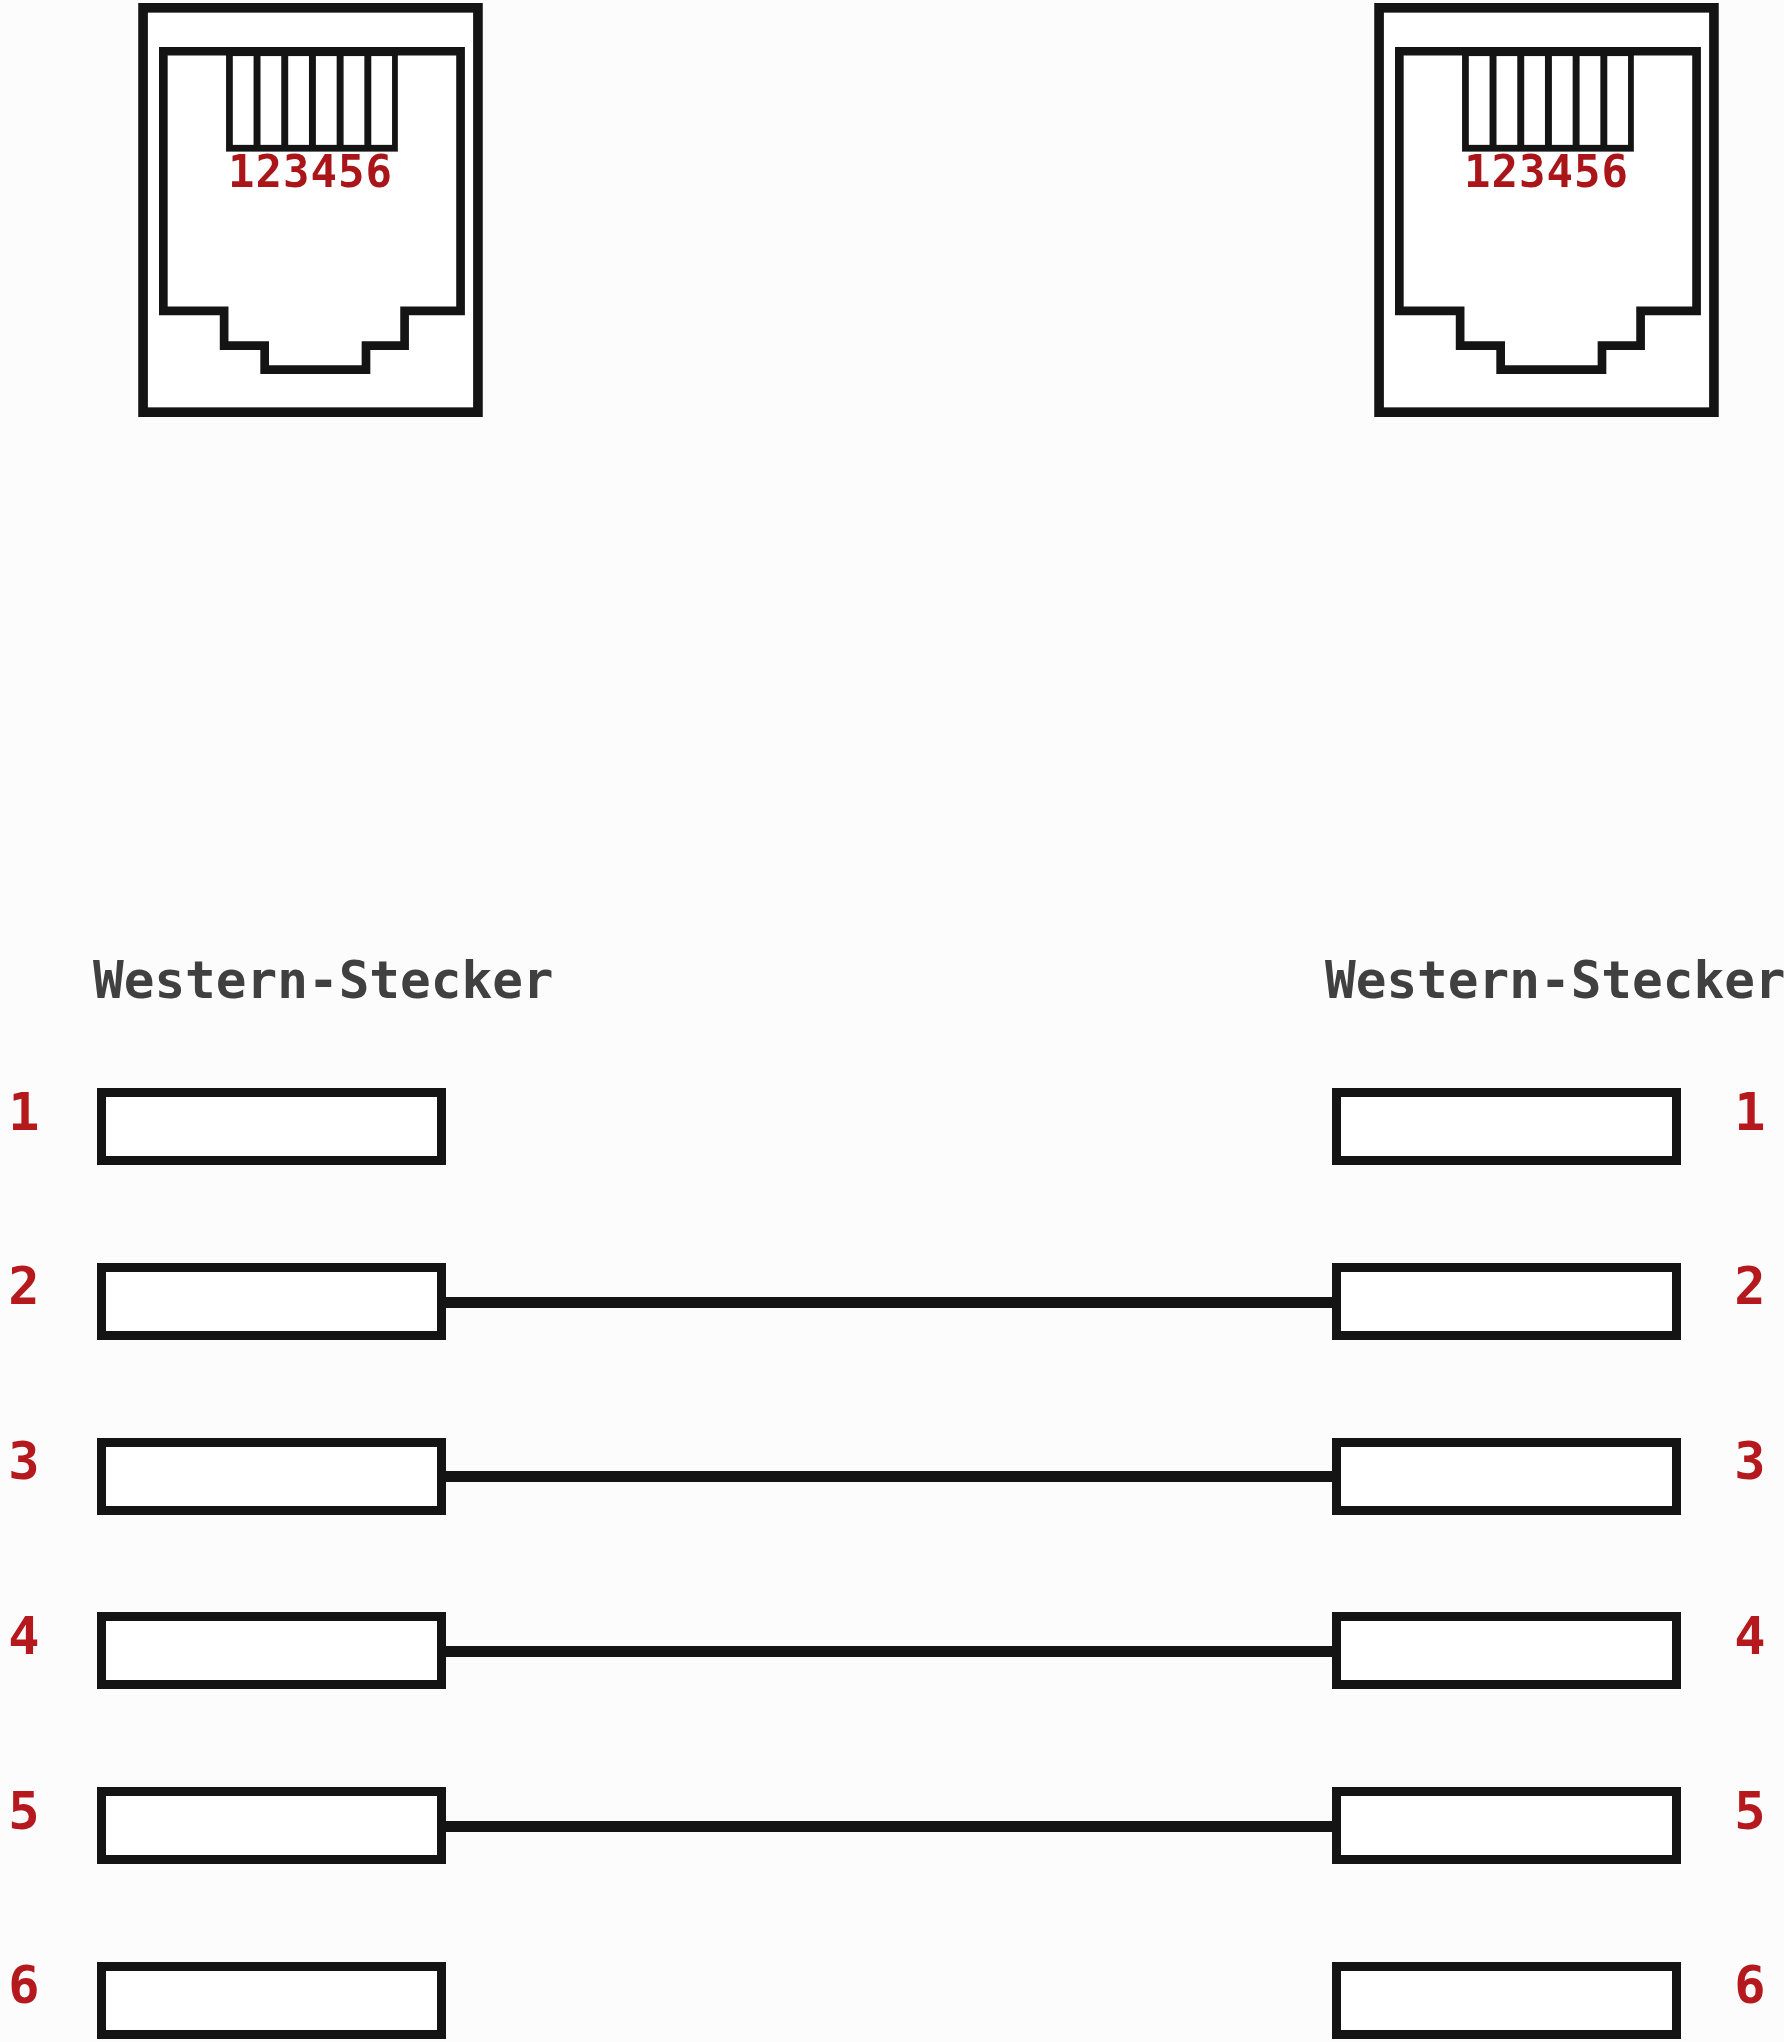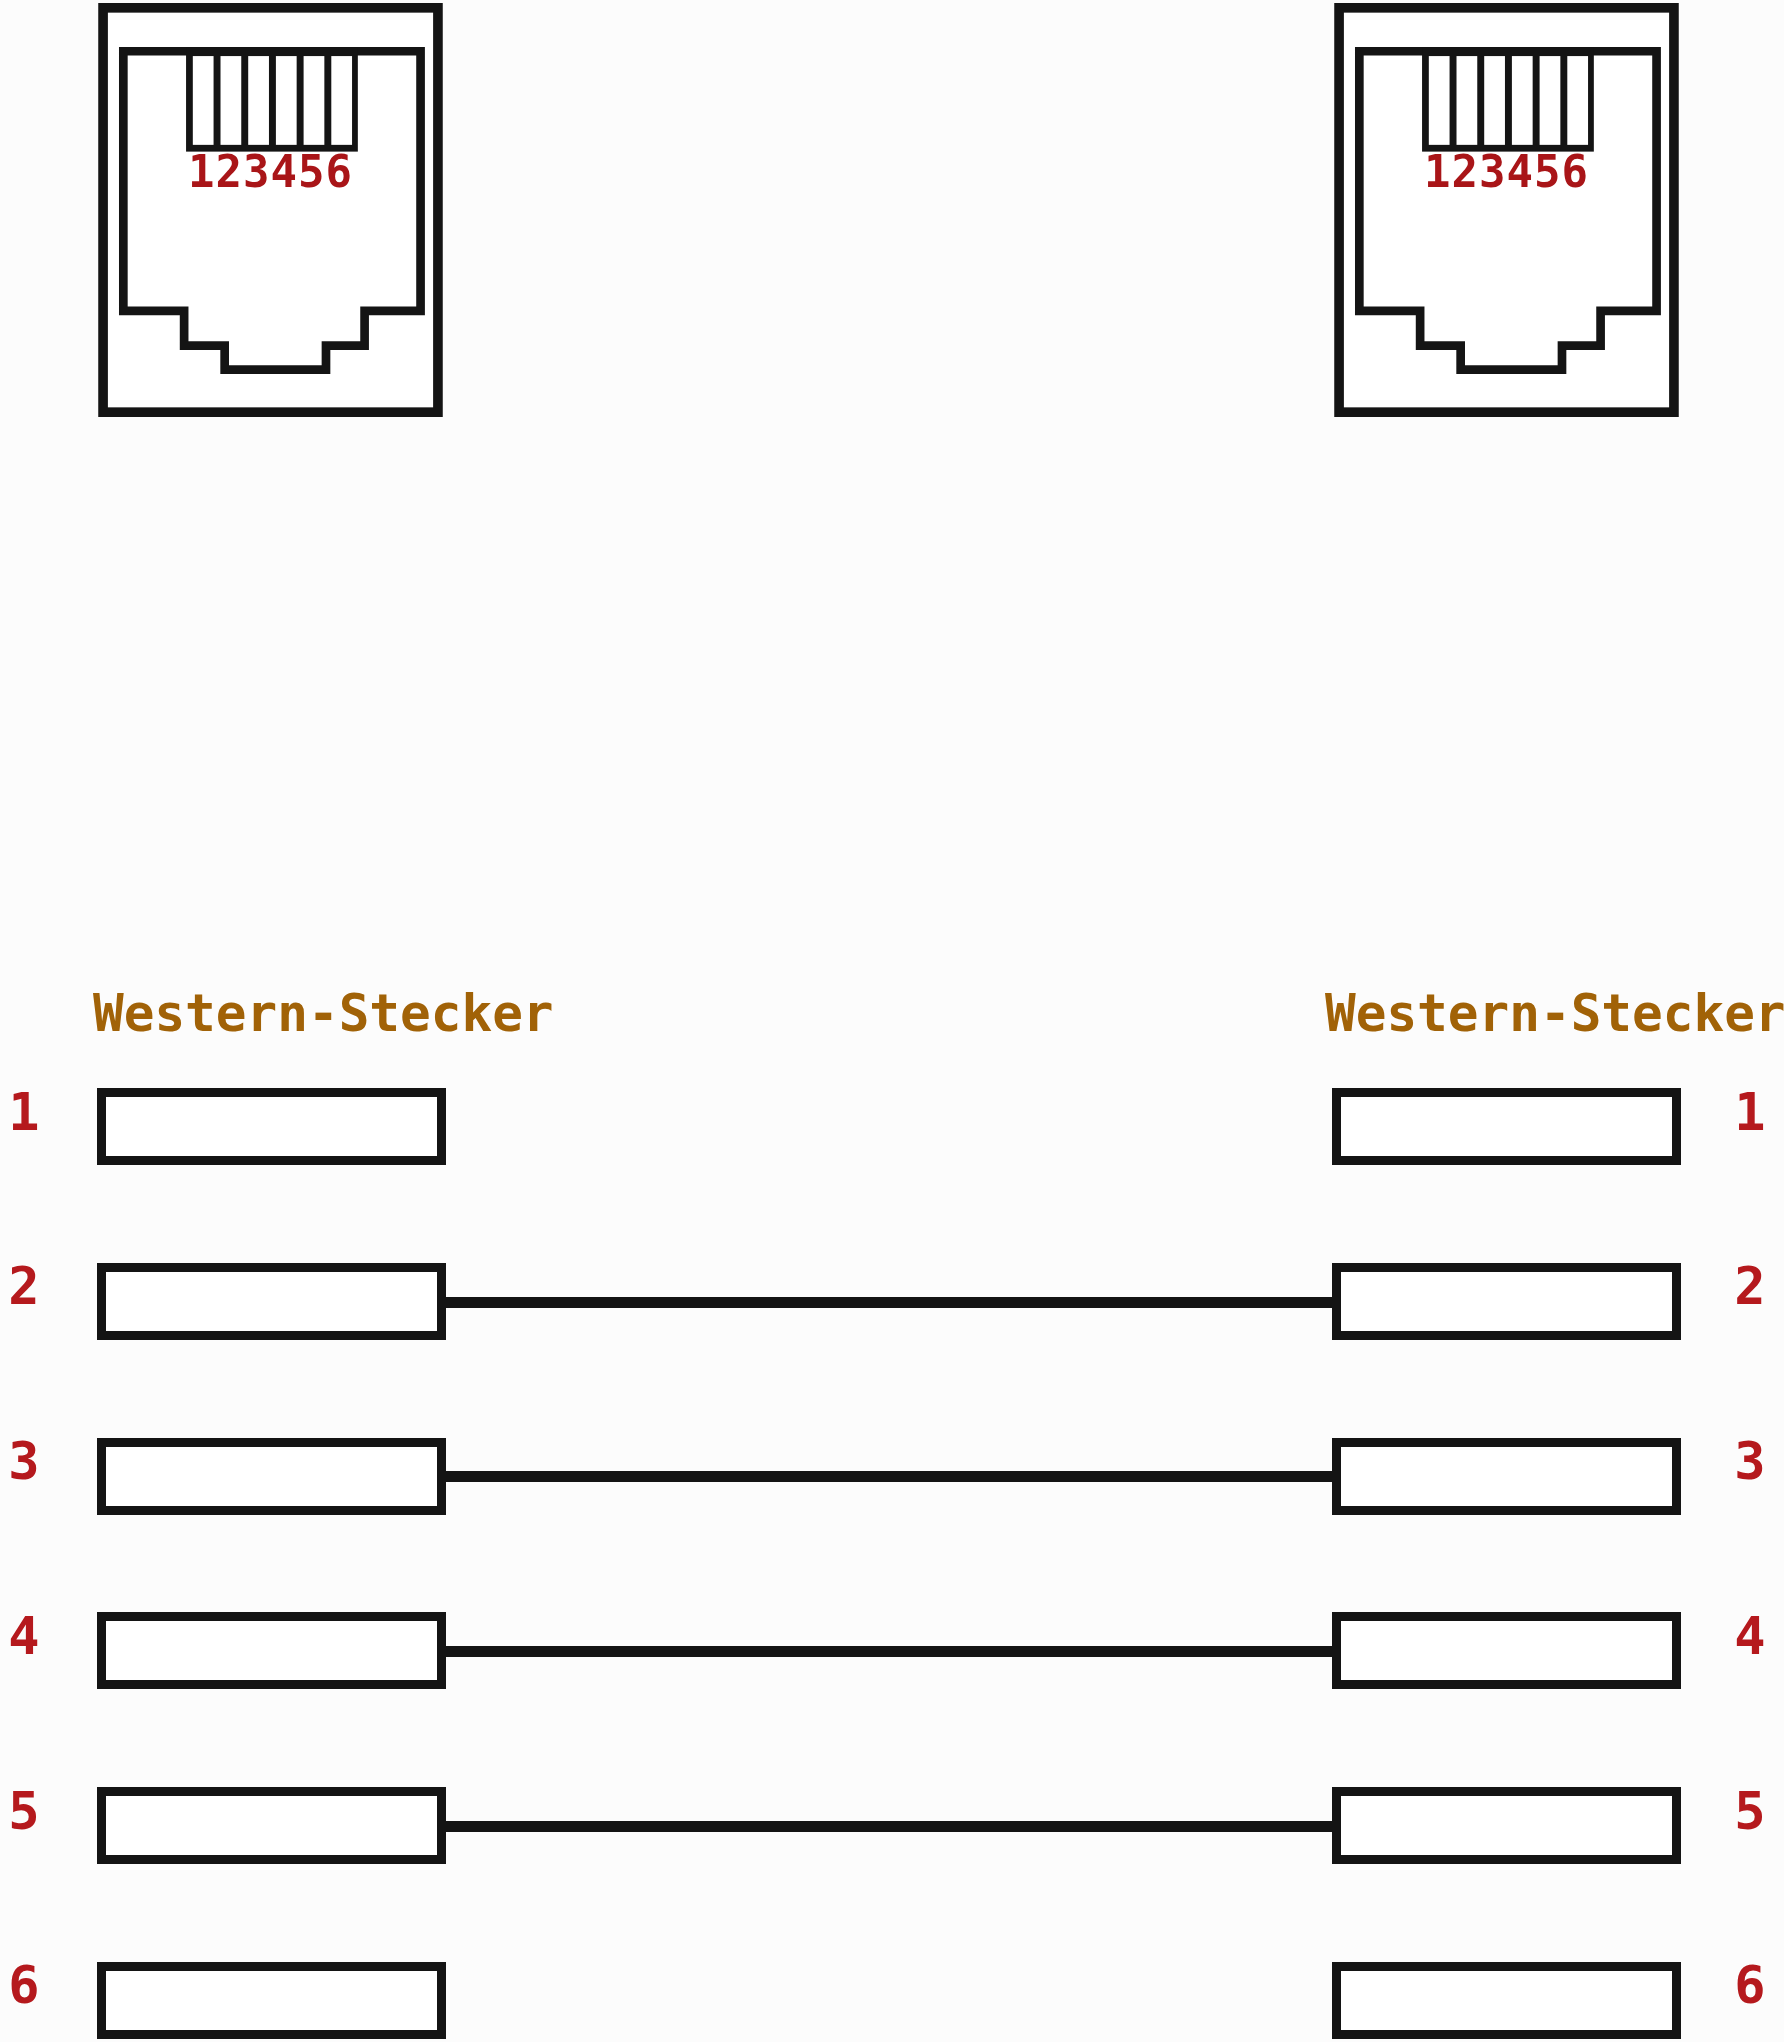--- a/index.html
+++ b/index.html
@@ -1,29 +1,29 @@
 <!DOCTYPE html>
 <html><head>
 <meta charset="utf-8">
 <style>
   html,body { margin:0; padding:0; background:#fcfcfc; }
   .canvas {
     position:relative; width:1784px; height:2042px;
     background:#fcfcfc; overflow:hidden;
     font-family:"DejaVu Sans Mono","Liberation Mono",monospace;
   }
-  .connector { position:absolute; width:345px; height:346px; }
+  .connector { position:absolute; width:345px; height:346px;margin-left:40px; }
   .jack-digits {
     position:absolute; top:147px; left:0; width:345px;
     text-align:center; font-size:44px; font-weight:bold;
     letter-spacing:1px; color:#a91518; line-height:1;
   }
   .wire-header {
-    position:absolute; top:987px; height:54px;
-    font-size:51px; font-weight:bold; color:#a16207;
+    position:absolute; top:954px; height:54px;
+    font-size:51px; font-weight:bold; color:#404040;
     line-height:54px; white-space:nowrap;
   }
   .pin-num {
     position:absolute; width:48px; height:77px;
     font-size:52px; font-weight:bold; color:#b5191d;
     line-height:77px; text-align:center;
   }
   .pin-box {
     position:absolute; width:349px; height:77px;
     border:9.7px solid #141414; background:#ffffff;

